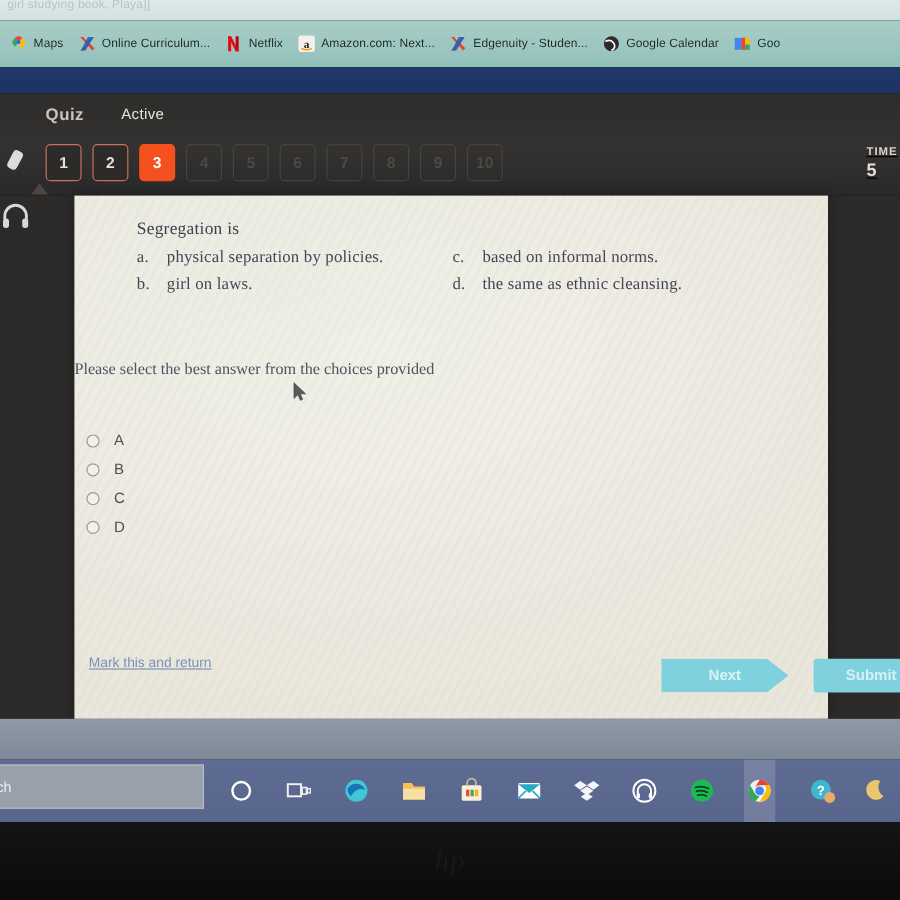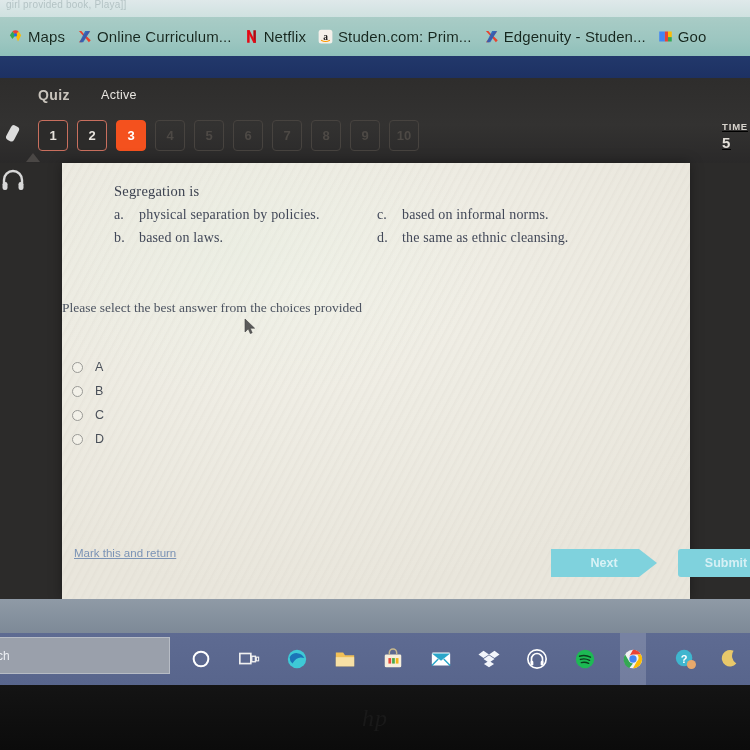--- a/index.html
+++ b/index.html
@@ -36,21 +36,21 @@
     display: flex; align-items: center;
     padding-left: 2px;
     overflow: hidden;
   }
   .bm {
     display: flex; align-items: center; gap: 5px;
     padding: 2px 6px; white-space: nowrap;
     flex: 0 0 auto;
   }
   .bm-label {
-    font-size: 15px; color: #14281f; letter-spacing: .1px;
+    font-size: 10px; color: #14281f; letter-spacing: .1px;
     text-shadow: 0 0 1px rgba(255,255,255,.35);
   }
   .bm-ico { width: 15px; height: 15px; display: block; flex: 0 0 auto; }
 
   
   .browser-frame {
     position: absolute; left: 0; top: 56px; width: 750px; height: 22px;
     background: linear-gradient(#22386b, #1d3163);
   }
 
@@ -255,21 +255,21 @@
     position: absolute; left: 690px; top: 163px; width: 60px; height: 436px;
     background: #2c2b2a;
   }
 </style>
 </head>
 <body>
 
 <div id="root">
 
   <div class="top-strip">
-    <div class="top-strip-text">girl provided book, Playa]]</div>
+    <div class="top-strip-text">girl studying book, Playa]]</div>
   </div>
 
   <div class="bookmark-bar">
 
     <div class="bm">
       <svg class="bm-ico" viewBox="0 0 24 24">
         <path d="M12 2a7 7 0 0 1 5 2l-5 6-5-6a7 7 0 0 1 5-2z" fill="#ea4335"></path>
         <path d="M7 4 12 10 7 16 3 10z" fill="#34a853"></path>
         <path d="M12 10 17 4l4 6-5 10z" fill="#fbbc05"></path>
         <circle cx="12" cy="9.5" r="2.6" fill="#1a73e8"></circle>
@@ -293,31 +293,38 @@
       </svg>
       <span class="bm-label">Netflix</span>
     </div>
 
     <div class="bm">
       <svg class="bm-ico" viewBox="0 0 24 24">
         <rect x="1" y="1" width="22" height="22" rx="4" fill="#f4f0ea"></rect>
         <text x="12" y="17" font-size="15" font-family="Liberation Serif, serif" font-weight="bold" fill="#1a1a1a" text-anchor="middle">a</text>
         <path d="M5 18 Q12 22 19 18" stroke="#ff9900" stroke-width="1.8" fill="none"></path>
       </svg>
-      <span class="bm-label">Studen.com: Prim...</span>
+      <span class="bm-label">Amazon.com: Next...</span>
     </div>
 
     <div class="bm">
       <svg class="bm-ico" viewBox="0 0 24 24">
         <path d="M3 3 L11 12 L3 21 L8 21 L13.5 14.5 L19 21 L22 18 L15 11 L21 4 L16 4 L12 9 L7 3 Z" fill="#e8422e"></path>
         <path d="M13 3 L21 3 L10 21 L4 21 Z" fill="#1f5fbf" opacity=".85"></path>
       </svg>
       <span class="bm-label">Edgenuity - Studen...</span>
     </div>
 
+    <div class="bm">
+      <svg class="bm-ico" viewBox="0 0 24 24">
+        <circle cx="12" cy="12" r="10" fill="#2b2b2b"></circle>
+        <path d="M4 9 Q11 5 15 11 Q19 17 12 21" stroke="#ffffff" stroke-width="2.2" fill="none"></path>
+      </svg>
+      <span class="bm-label">Google Calendar</span>
+    </div>
 
     <div class="bm">
       <svg class="bm-ico" viewBox="0 0 24 24">
         <rect x="2" y="4" width="9" height="16" fill="#4285f4"></rect>
         <rect x="11" y="4" width="5" height="16" fill="#ea4335"></rect>
         <rect x="16" y="4" width="6" height="9" fill="#fbbc05"></rect>
         <rect x="16" y="13" width="6" height="7" fill="#34a853"></rect>
       </svg>
       <span class="bm-label">Goo</span>
     </div>
@@ -365,21 +372,21 @@
 
     <div class="q-stem">Segregation is</div>
 
     <div class="choices-left">
       <div class="choice">
         <span class="ltr">a.</span>
         <span class="txt">physical separation by policies.</span>
       </div>
       <div class="choice">
         <span class="ltr">b.</span>
-        <span class="txt">based on laws.</span>
+        <span class="txt">girl on laws.</span>
       </div>
     </div>
 
     <div class="choices-right">
       <div class="choice">
         <span class="ltr">c.</span>
         <span class="txt">based on informal norms.</span>
       </div>
       <div class="choice">
         <span class="ltr">d.</span>

